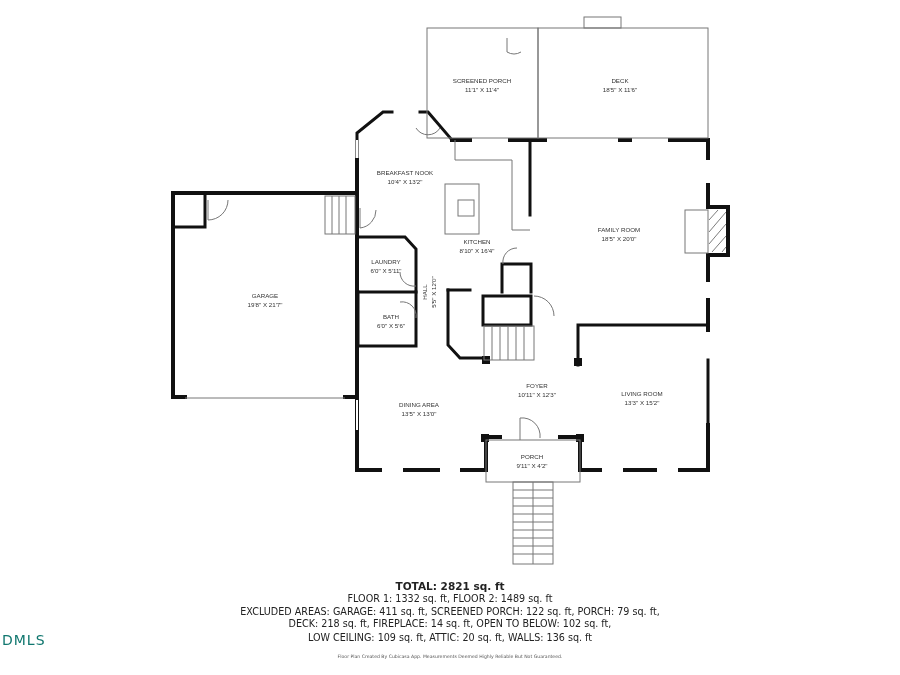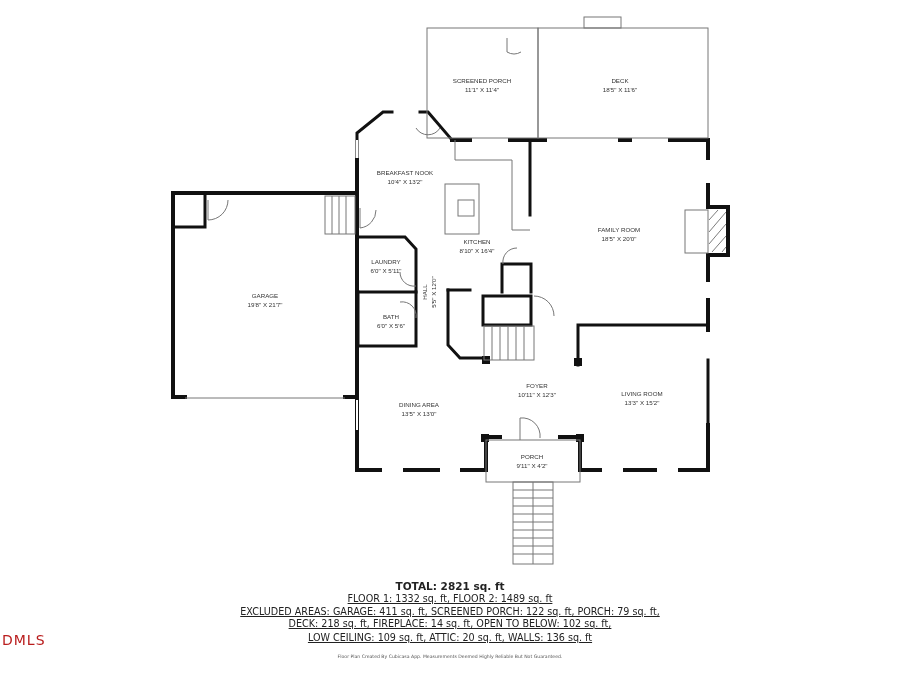--- a/index.html
+++ b/index.html
@@ -1,23 +1,23 @@
 <!DOCTYPE html>
 <html><head>
 <meta charset="utf-8">
 <style>
   html, body { margin:0; padding:0; background:#ffffff; }
   body { width:900px; height:675px; position:relative; overflow:hidden; font-family:"DejaVu Sans", sans-serif; }
   #plan { position:absolute; left:0; top:0; width:900px; height:675px; }
   .room-label { font-family:"Liberation Sans", sans-serif; font-size:6.2px; fill:#333; text-anchor:middle; }
   .summary { position:absolute; left:0; width:900px; text-align:center; color:#222; font-family:"DejaVu Sans", sans-serif; }
   .total { top:580px; font-size:10.5px; font-weight:bold; }
-  .line { font-size:9.6px; line-height:12.6px;text-decoration:underline; }
+  .line { font-size:9.6px; line-height:12.6px; }
   .credit { top:654px; font-size:4.6px; color:#555; }
-  .watermark { position:absolute; left:2px; top:632px; font-family:"DejaVu Sans", sans-serif; font-size:14px; color:#b91c1c; letter-spacing:1px; }
+  .watermark { position:absolute; left:2px; top:632px; font-family:"DejaVu Sans", sans-serif; font-size:14px; color:#0f766e; letter-spacing:1px; }
 </style>
 </head>
 <body>
 
 <svg id="plan" viewBox="0 0 900 675" xmlns="http://www.w3.org/2000/svg">
   <g fill="none" stroke="#111" stroke-width="4" stroke-linecap="square">
 
     <path d="M173 193 L173 397 L185 397"></path>
     <path d="M345 397 L355 397"></path>
     <path d="M173 193 L355 193"></path>

